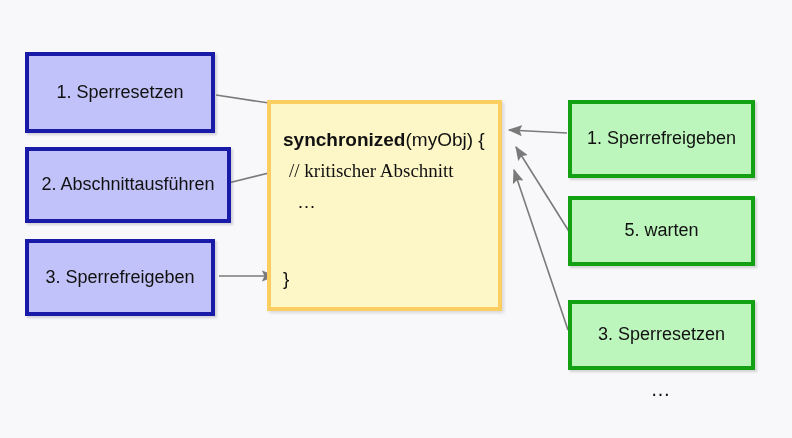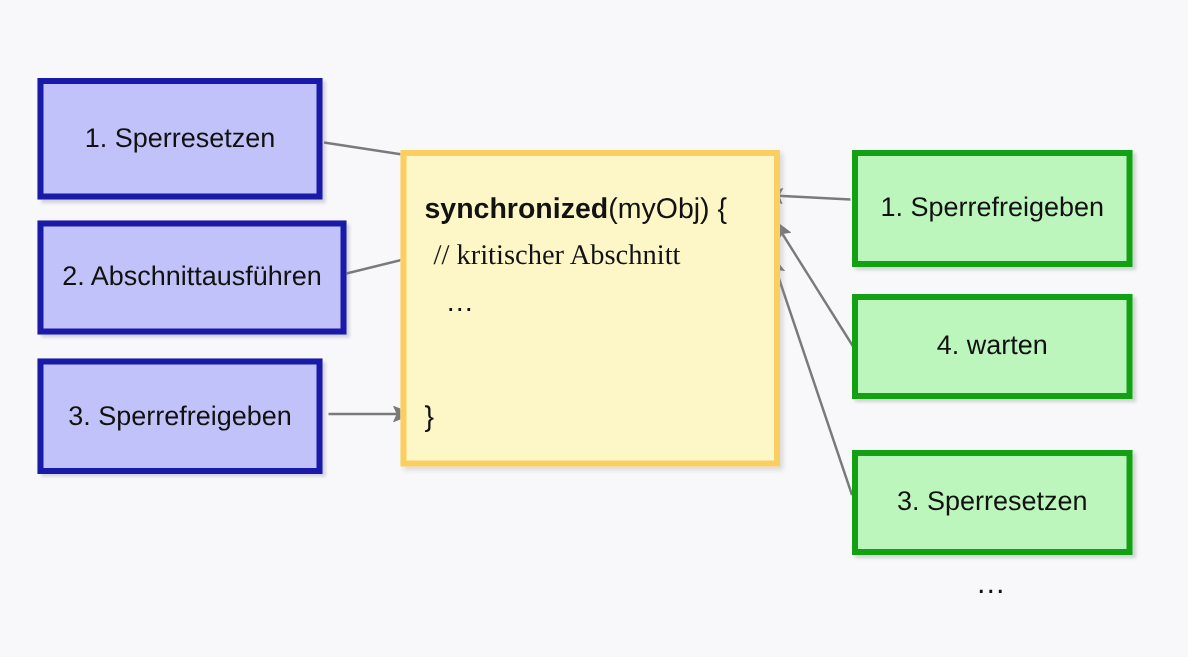--- a/index.html
+++ b/index.html
@@ -132,40 +132,40 @@
   <div class="node blue" style="left:25px; top:147px; width:206px; height:76px;">
     <span class="line">2. Abschnitt</span>
     <span class="line">ausführen</span>
   </div>
 
   <div class="node blue" style="left:25px; top:239px; width:190px; height:77px;">
     <span class="line">3. Sperre</span>
     <span class="line">freigeben</span>
   </div>
 
-  <div id="code-block" style="left:267px; top:100px; width:253px; height:211px;padding-left:48px;">
+  <div id="code-block" style="left:267px; top:100px; width:235px; height:211px;padding-left:48px;">
 
     <div class="code-line" id="code-line-open">
       <span class="kw">synchronized</span><span>(myObj) {</span>
     </div>
 
     <div class="code-line" id="code-line-crit">// kritischer Abschnitt</div>
 
     <div class="code-line" id="code-line-dots">…</div>
 
     <div class="code-line" id="code-line-close">}</div>
   </div>
 
   <div class="node green" style="left:568px; top:100px; width:187px; height:78px;">
     <span class="line">1. Sperre</span>
     <span class="line">freigeben</span>
   </div>
 
   <div class="node green" style="left:568px; top:196px; width:187px; height:70px;">
-    <span class="line">4. warten</span>
+    <span class="line">5. warten</span>
   </div>
 
   <div class="node green" style="left:568px; top:300px; width:187px; height:70px;">
     <span class="line">3. Sperre</span>
     <span class="line">setzen</span>
   </div>
 
   <div id="green-ellipsis">…</div>
 
 </div>

